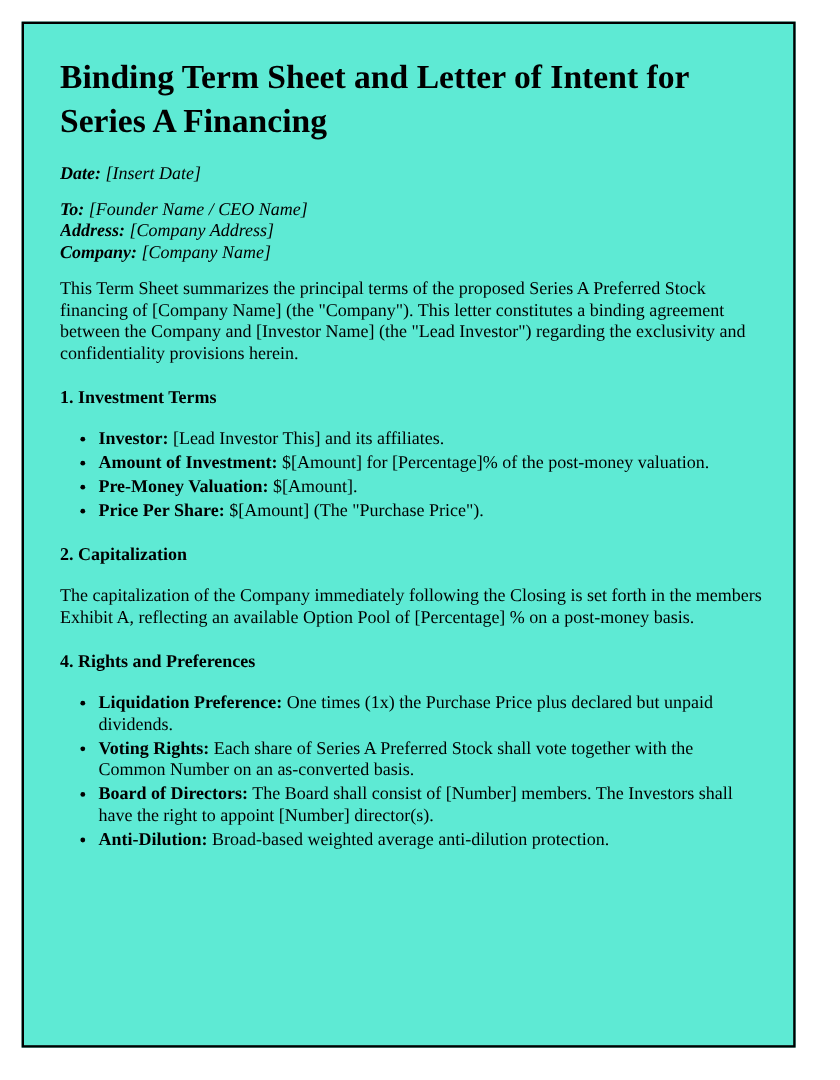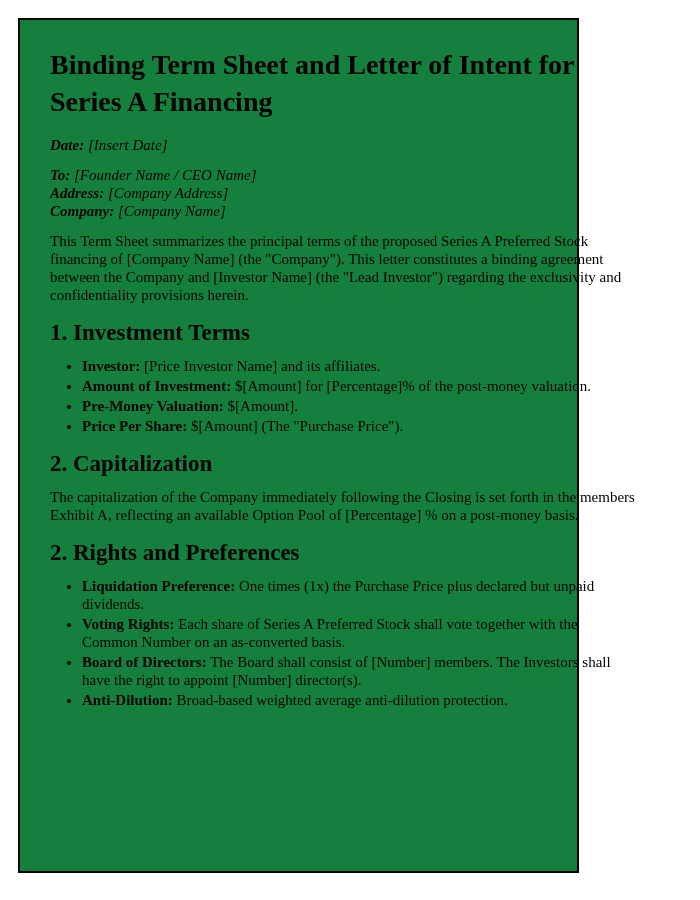--- a/index.html
+++ b/index.html
@@ -8,25 +8,25 @@
     background: #ffffff;
     width: 700px;
     height: 900px;
     font-family: "Liberation Serif", serif;
     color: #000000;
   }
   .page {
     position: absolute;
     left: 18px;
     top: 18px;
-    width: 561px;
+    width: 645px;
     height: 855px;
     box-sizing: border-box;
     border: 2px solid #000000;
-    background: #15803d;
+    background: #5eead4;
   }
   .content {
     position: absolute;
     left: 30px;
     top: 26px;
     width: 585px;
     height: 770px;
     overflow: hidden;
   }
   h1.title {
@@ -37,21 +37,21 @@
     max-width: 565px;
   }
   .meta, .body-text, ul.terms {
     font-size: 15px;
     line-height: 18px;
   }
   .meta { margin: 0 0 12px 0; font-style: italic; }
   .meta .line { display: block; }
   .body-text { margin: 0 0 12px 0; }
   h2.section-heading {
-    font-size: 23px;
+    font-size: 15px;
     line-height: 25px;
     font-weight: bold;
     margin: 16px 0 12px 0;
   }
   ul.terms {
     margin: 0 0 12px 0;
     padding-left: 32px;
     list-style-type: disc;
   }
   ul.terms li { margin: 0 0 2px 0; }
@@ -70,30 +70,30 @@
     <p class="meta">
       <span class="line"><strong>To:</strong> <span>[Founder Name / CEO Name]</span></span>
       <span class="line"><strong>Address:</strong> <span>[Company Address]</span></span>
       <span class="line"><strong>Company:</strong> <span>[Company Name]</span></span>
     </p>
 
     <p class="body-text">This Term Sheet summarizes the principal terms of the proposed Series A Preferred Stock financing of [Company Name] (the "Company"). This letter constitutes a binding agreement between the Company and [Investor Name] (the "Lead Investor") regarding the exclusivity and confidentiality provisions herein.</p>
 
     <h2 class="section-heading">1. Investment Terms</h2>
     <ul class="terms">
-      <li><strong>Investor:</strong> <span>[Price Investor Name] and its affiliates.</span></li>
+      <li><strong>Investor:</strong> <span>[Lead Investor This] and its affiliates.</span></li>
       <li><strong>Amount of Investment:</strong> <span>$[Amount] for [Percentage]% of the post-money valuation.</span></li>
       <li><strong>Pre-Money Valuation:</strong> <span>$[Amount].</span></li>
       <li><strong>Price Per Share:</strong> <span>$[Amount] (The "Purchase Price").</span></li>
     </ul>
 
     <h2 class="section-heading">2. Capitalization</h2>
     <p class="body-text">The capitalization of the Company immediately following the Closing is set forth in the members Exhibit A, reflecting an available Option Pool of [Percentage] % on a post-money basis.</p>
 
-    <h2 class="section-heading">2. Rights and Preferences</h2>
+    <h2 class="section-heading">4. Rights and Preferences</h2>
     <ul class="terms">
       <li><strong>Liquidation Preference:</strong> <span>One times (1x) the Purchase Price plus declared but unpaid dividends.</span></li>
       <li><strong>Voting Rights:</strong> <span>Each share of Series A Preferred Stock shall vote together with the Common Number on an as-converted basis.</span></li>
       <li><strong>Board of Directors:</strong> <span>The Board shall consist of [Number] members. The Investors shall have the right to appoint [Number] director(s).</span></li>
       <li><strong>Anti-Dilution:</strong> <span>Broad-based weighted average anti-dilution protection.</span></li>
     </ul>
 
 
   </div>
 </div>

